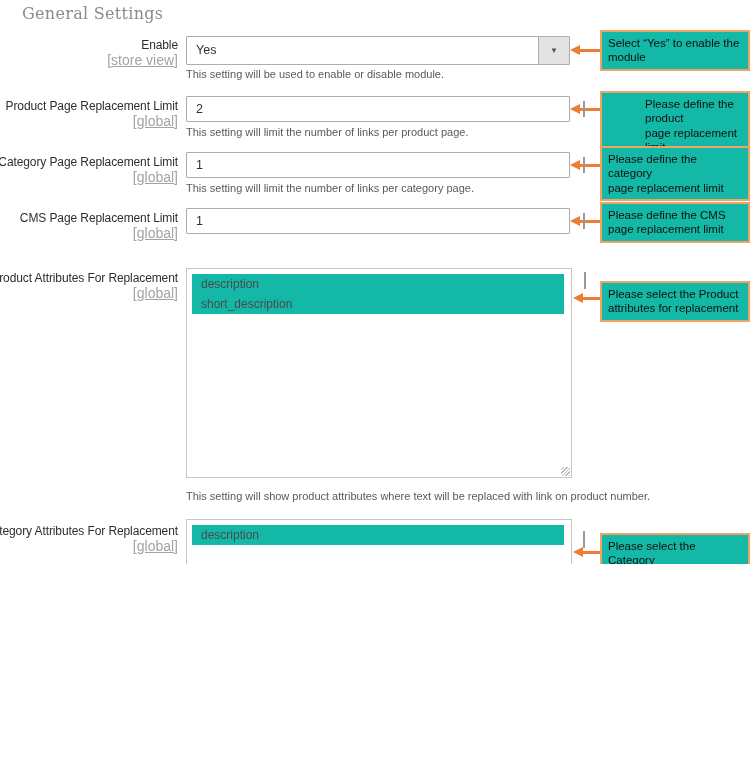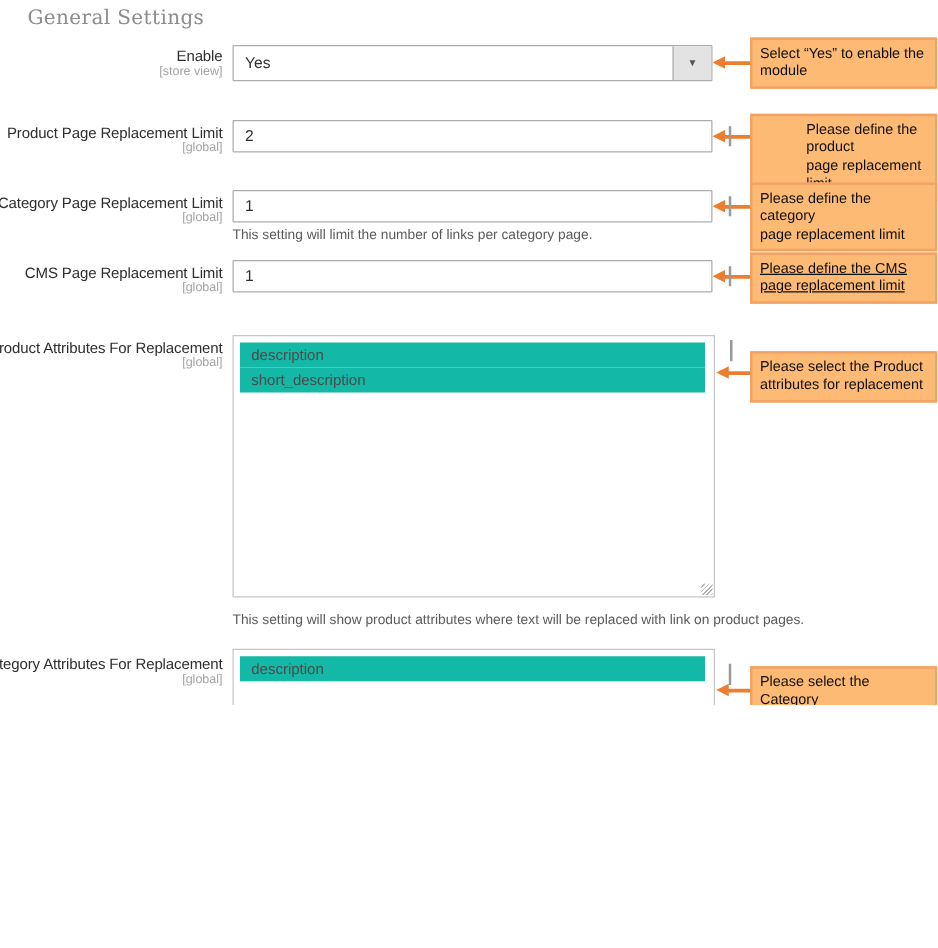--- a/index.html
+++ b/index.html
@@ -10,21 +10,21 @@
   .page-title{
     position:absolute;left:22px;top:4px;
     font-family:"DejaVu Serif",serif;font-size:16px;color:#8b8b8b;letter-spacing:.3px;
   }
   .flabel{
     position:absolute;right:572px;text-align:right;white-space:nowrap;
     font-size:12px;font-weight:400;color:#2e2e2e;letter-spacing:-0.1px;
   }
   .scope{
     position:absolute;right:572px;text-align:right;white-space:nowrap;
-    font-size:10px;color:#a3a3a3;
+    font-size:14px;color:#a3a3a3;text-decoration:underline;
   }
   .note{
     position:absolute;left:186px;font-size:11px;color:#5a5a5a;white-space:nowrap;
   }
   .text-input{
     position:absolute;left:186px;width:384px;height:26px;box-sizing:border-box;
     border:1px solid #adadad;border-radius:1px;background:#fff;
     font-family:"Liberation Sans",sans-serif;font-size:12.5px;color:#303030;
     padding:0 0 0 9px;outline:none;
   }
@@ -47,21 +47,21 @@
   .ms-option{
     margin:0 7px 0 5px;height:20px;line-height:20px;background:#14b8a6;
     font-size:12px;color:#4a4a4a;padding-left:9px;
   }
   .resize-grip{
     position:absolute;right:1px;bottom:1px;width:9px;height:9px;
     background:repeating-linear-gradient(135deg,#ffffff 0px,#ffffff 1.5px,#b5b5b5 1.5px,#b5b5b5 2.5px);
   }
   .annotation{
     position:absolute;left:600px;width:150px;box-sizing:border-box;
-    background:#fdba74;border:2px solid #f2a263;
+    background:#14b8a6;border:2px solid #f2a263;
     font-size:11.5px;line-height:1.25;color:#0f0f0f;
     padding:4px 6px;white-space:pre-line;
   }
   .arrow-line{position:absolute;height:2.5px;background:#ED7D31;}
   .arrow-head{
     position:absolute;width:0;height:0;
     border-top:5.5px solid transparent;border-bottom:5.5px solid transparent;
     border-right:10px solid #ED7D31;
   }
   .tick{position:absolute;width:2px;background:#9a9a9a;}
@@ -72,61 +72,63 @@
 <div class="canvas">
 
   <div class="page-title">General Settings</div>
 
   <div class="flabel" style="top:38px;">Enable</div>
   <div class="scope" style="top:52px;">[store view]</div>
   <div class="select" style="top:36px;">
     <span class="sel-text">Yes</span>
     <span class="sel-btn">▼</span>
   </div>
+  <div class="note" style="top:68px;">This setting will be used to enable or disable module.</div>
   <div class="annotation" style="top:30px;">Select “Yes” to enable the
 module</div>
   <div class="arrow-line" style="left:578px;top:49px;width:22px;"></div>
   <div class="arrow-head" style="left:570px;top:44.5px;"></div>
 
   <div class="flabel" style="top:99px;">Product Page Replacement Limit</div>
   <div class="scope" style="top:113px;">[global]</div>
   <input class="text-input" style="top: 96px;" value="2">
+  <div class="note" style="top:126px;">This setting will limit the number of links per product page.</div>
   <div class="annotation" style="top:91px;padding-left:43px;">Please define the product
 page replacement limit</div>
   <div class="arrow-line" style="left:578px;top:108px;width:22px;"></div>
   <div class="arrow-head" style="left:570px;top:103.5px;"></div>
   <div class="tick" style="left:583px;top:101px;height:16px;"></div>
 
   <div class="flabel" style="top:155px;">Category Page Replacement Limit</div>
   <div class="scope" style="top:169px;">[global]</div>
   <input class="text-input" style="top: 152px;" value="1">
   <div class="note" style="top:182px;">This setting will limit the number of links per category page.</div>
   <div class="annotation" style="top:146px;">Please define the category
 page replacement limit</div>
   <div class="arrow-line" style="left:578px;top:164px;width:22px;"></div>
   <div class="arrow-head" style="left:570px;top:159.5px;"></div>
   <div class="tick" style="left:583px;top:157px;height:16px;"></div>
 
   <div class="flabel" style="top:211px;">CMS Page Replacement Limit</div>
   <div class="scope" style="top:225px;">[global]</div>
   <input class="text-input" style="top: 208px;" value="1">
-  <div class="annotation" style="top:202px;text-decoration:underline;">Please define the CMS
+  <div class="annotation" style="top:202px;">Please define the CMS
 page replacement limit</div>
   <div class="arrow-line" style="left:578px;top:220px;width:22px;"></div>
   <div class="arrow-head" style="left:570px;top:215.5px;"></div>
   <div class="tick" style="left:583px;top:213px;height:16px;"></div>
 
   <div class="flabel" style="top:271px;">Product Attributes For Replacement</div>
   <div class="scope" style="top:285px;">[global]</div>
   <div class="multiselect" style="top:268px;height:210px;">
     <div class="ms-option">description</div>
     <div class="ms-option">short_description</div>
     <div class="resize-grip"></div>
   </div>
-  <div class="note" style="top:490px;">This setting will show product attributes where text will be replaced with link on product pages.</div>
+  <div class="note" style="top:490px;">This setting will show product attributes where text will be replaced with link on product number.</div>
   <div class="annotation" style="top:281px;">Please select the Product
 attributes for replacement</div>
   <div class="arrow-line" style="left:581px;top:297px;width:19px;"></div>
   <div class="arrow-head" style="left:573px;top:292.5px;"></div>
   <div class="tick" style="left:584px;top:272px;height:17px;"></div>
 
   <div class="flabel" style="top:524px;">Category Attributes For Replacement</div>
   <div class="scope" style="top:538px;">[global]</div>
   <div class="multiselect" style="top:519px;height:212px;">
     <div class="ms-option">description</div>

